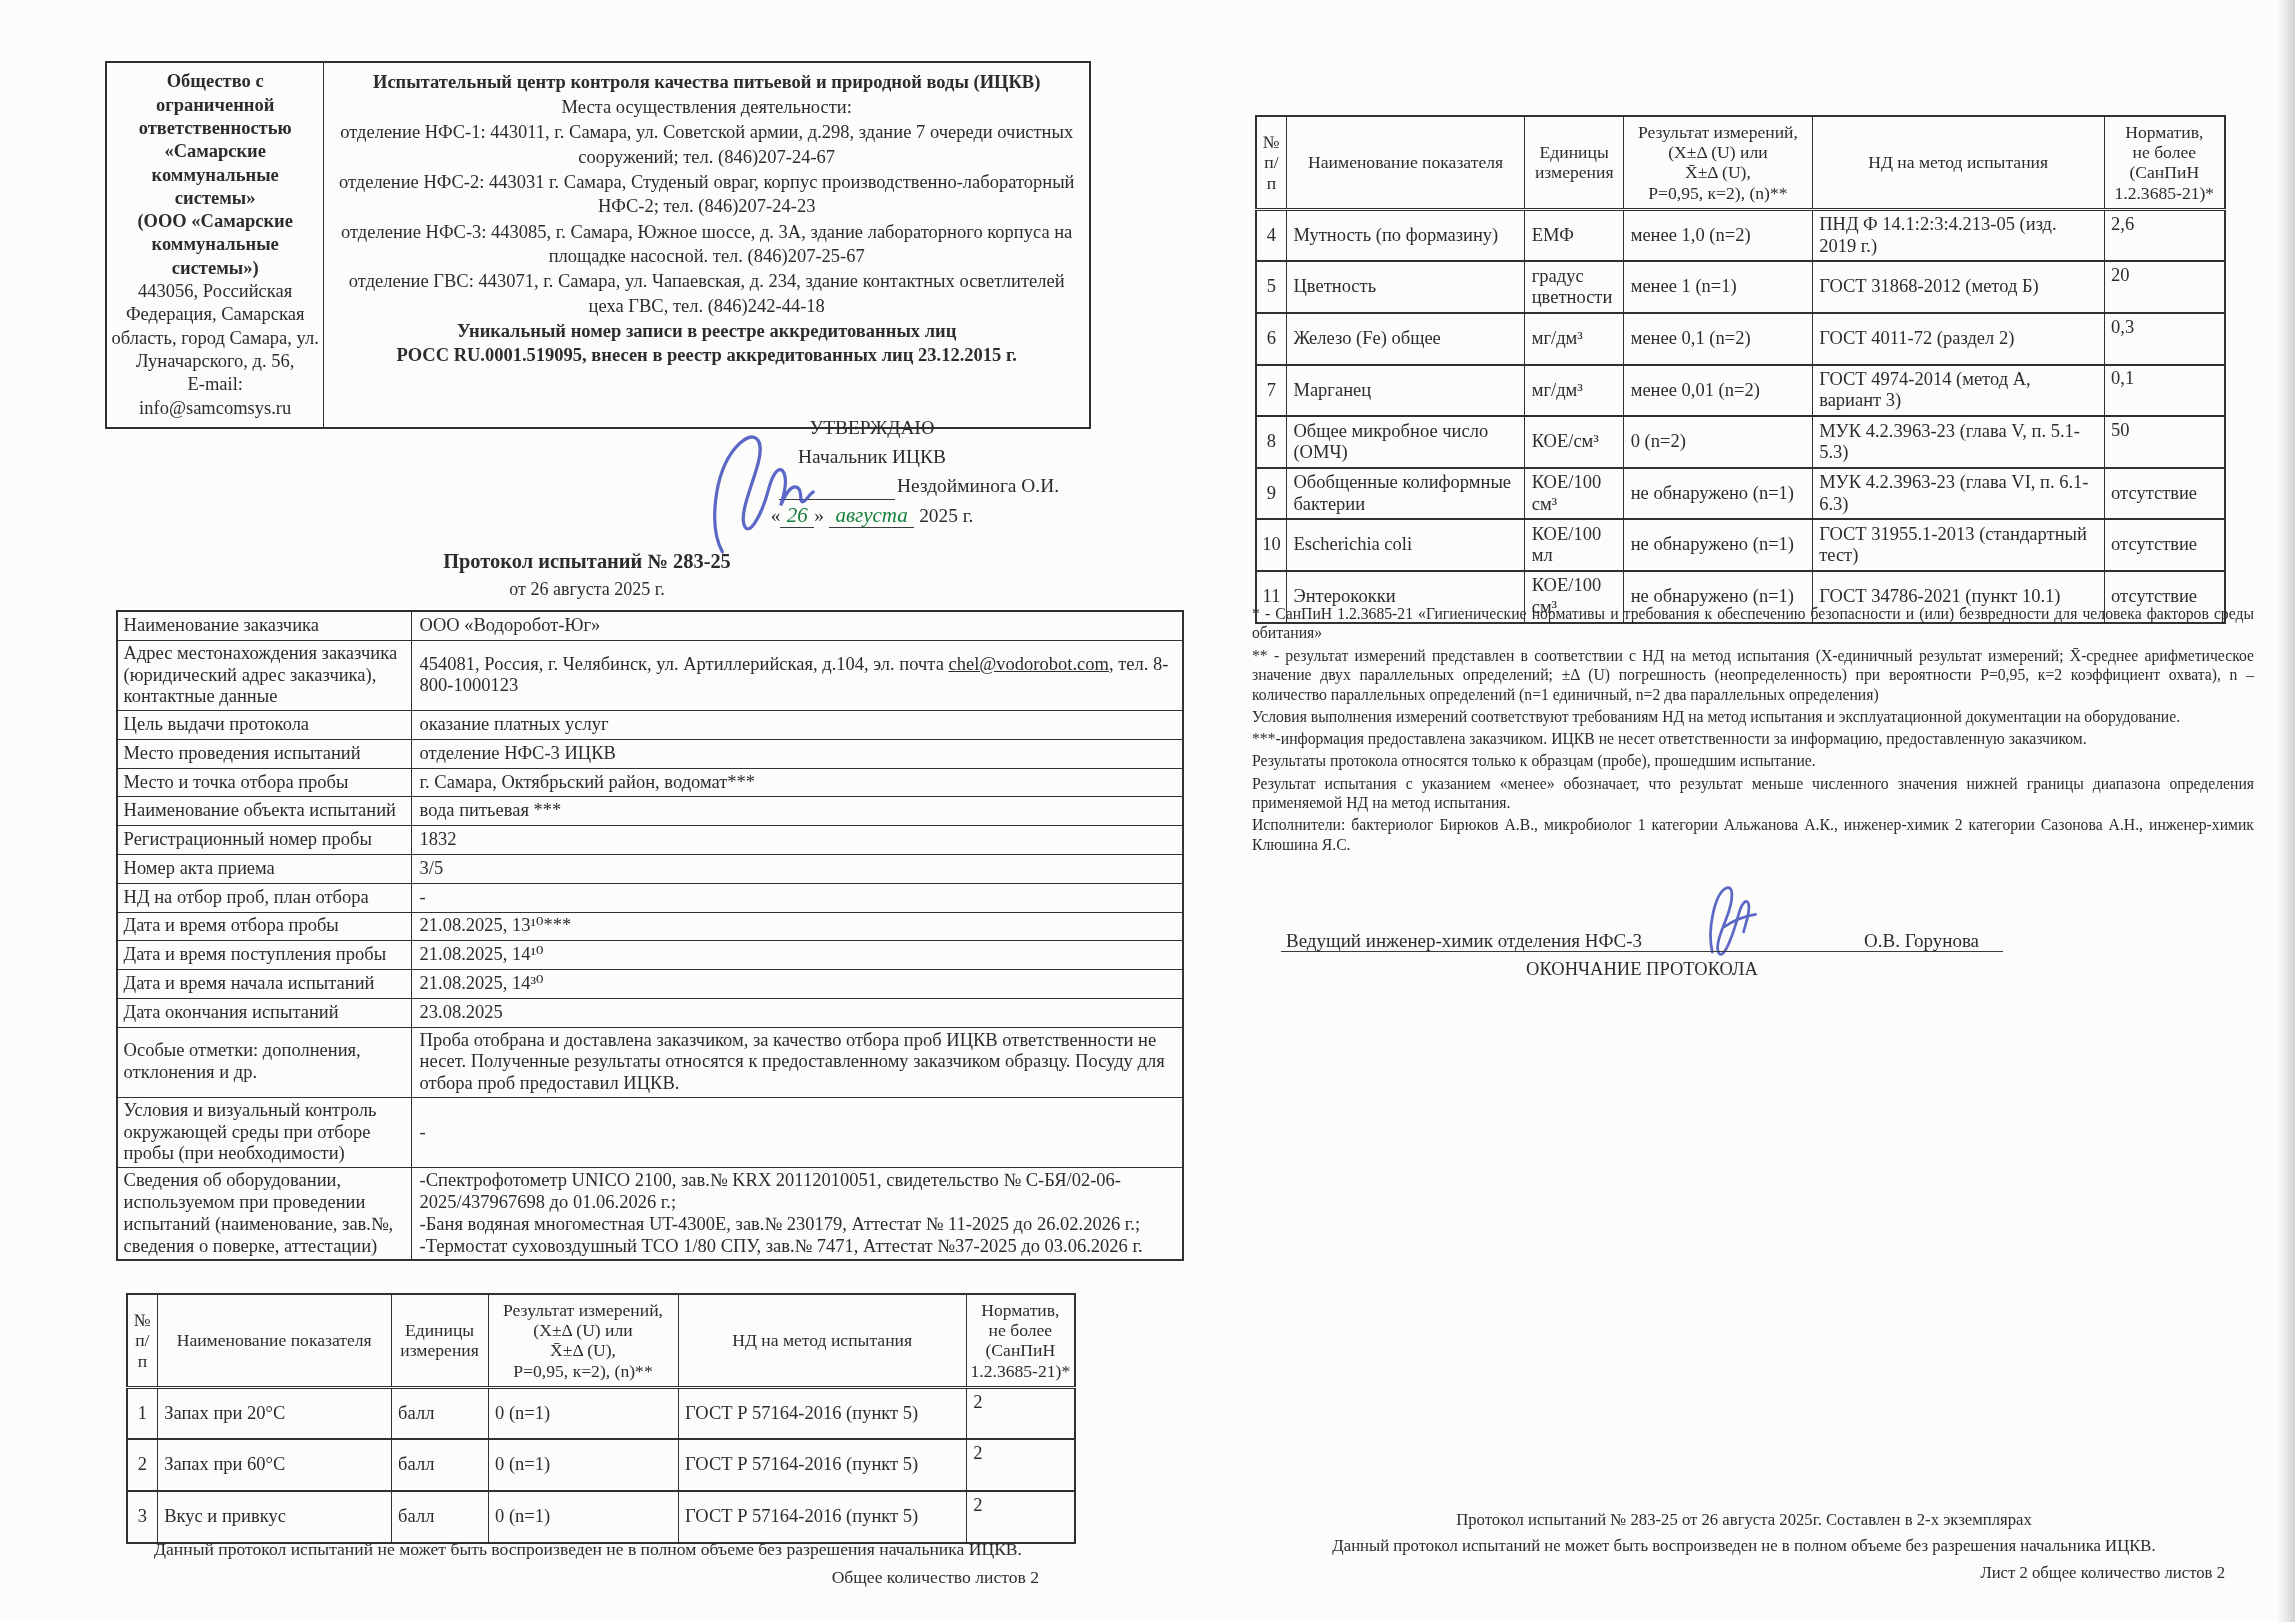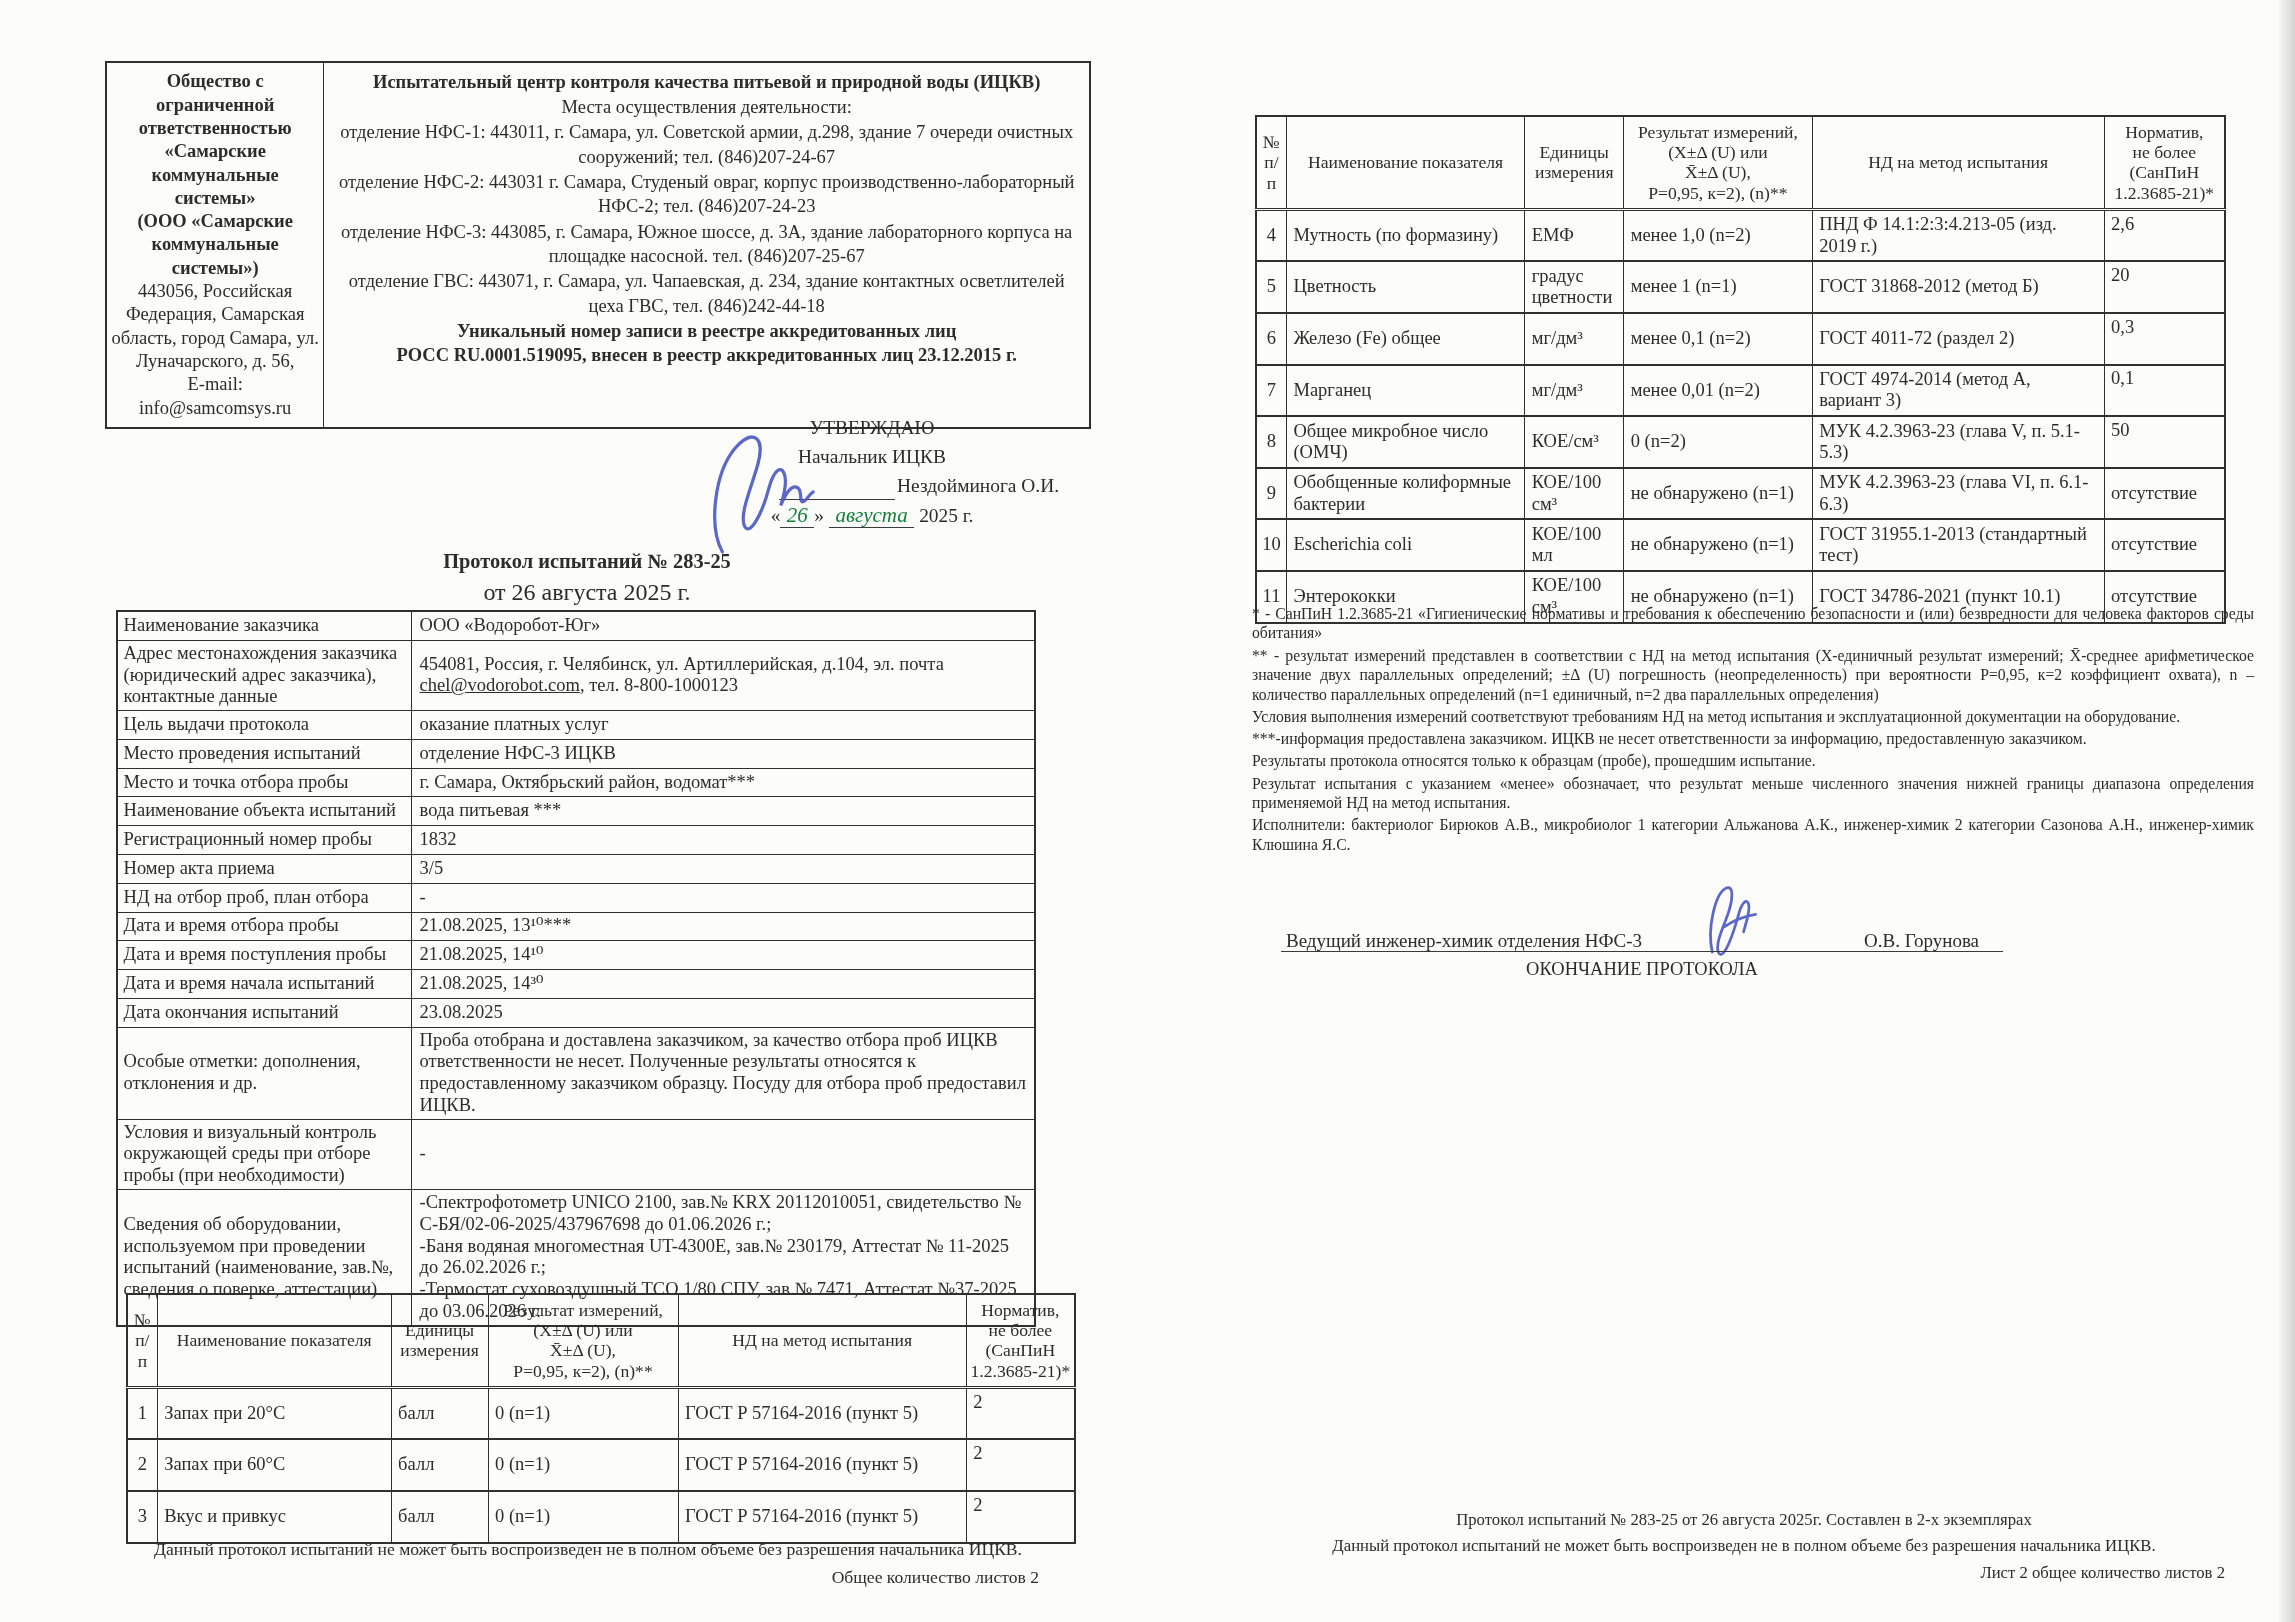--- a/index.html
+++ b/index.html
@@ -24,25 +24,25 @@
   .approval{left:657px;top:413px;width:430px;font-size:19.4px;line-height:1.5;}
   .blankline{display:inline-block;width:116px;border-bottom:1.4px solid #3a3a3a;}
   .name-row{display:flex;justify-content:flex-end;align-items:flex-end;gap:1.9px;padding-right:28px;}
   .ink{color:#15803d;font-style:italic;font-size:21px;padding:0 6.5px;}
   .ink-ul{border-bottom:1.4px solid #3a3a3a;}
   .sig-svg{position:absolute;pointer-events:none;}
 
   
   .p1-title{left:106px;top:550px;width:962px;text-align:center;}
   .p1-title .t1{font-size:20.4px;font-weight:bold;}
-  .p1-title .t2{font-size:24px;margin-top:5.6px;text-align:center;}
+  .p1-title .t2{font-size:18px;margin-top:5.6px;text-align:center;}
 
   
   table{border-collapse:collapse;position:absolute;}
-  .info{left:116px;top:610px;width:920px;border:2.3px solid #303030;}
+  .info{left:116px;top:610px;width:1068px;border:2.3px solid #303030;}
   .info td{border:1.4px solid #303030;padding:1.9px 7.4px;font-size:18.5px;line-height:1.18;vertical-align:middle;}
   .info td.lab{width:283px;padding-left:5.6px;padding-right:4.6px;}
   .info tr.h1 td{height:24px;}
   .email{text-decoration:underline;}
 
   
   .res{border:2.3px solid #303030;}
   .res td{border-left:1.4px solid #303030;border-right:1.4px solid #303030;
     border-top:2.3px solid #303030;border-bottom:2.3px solid #303030;
     padding:2.8px 6.5px;font-size:18.5px;line-height:1.16;vertical-align:middle;}

